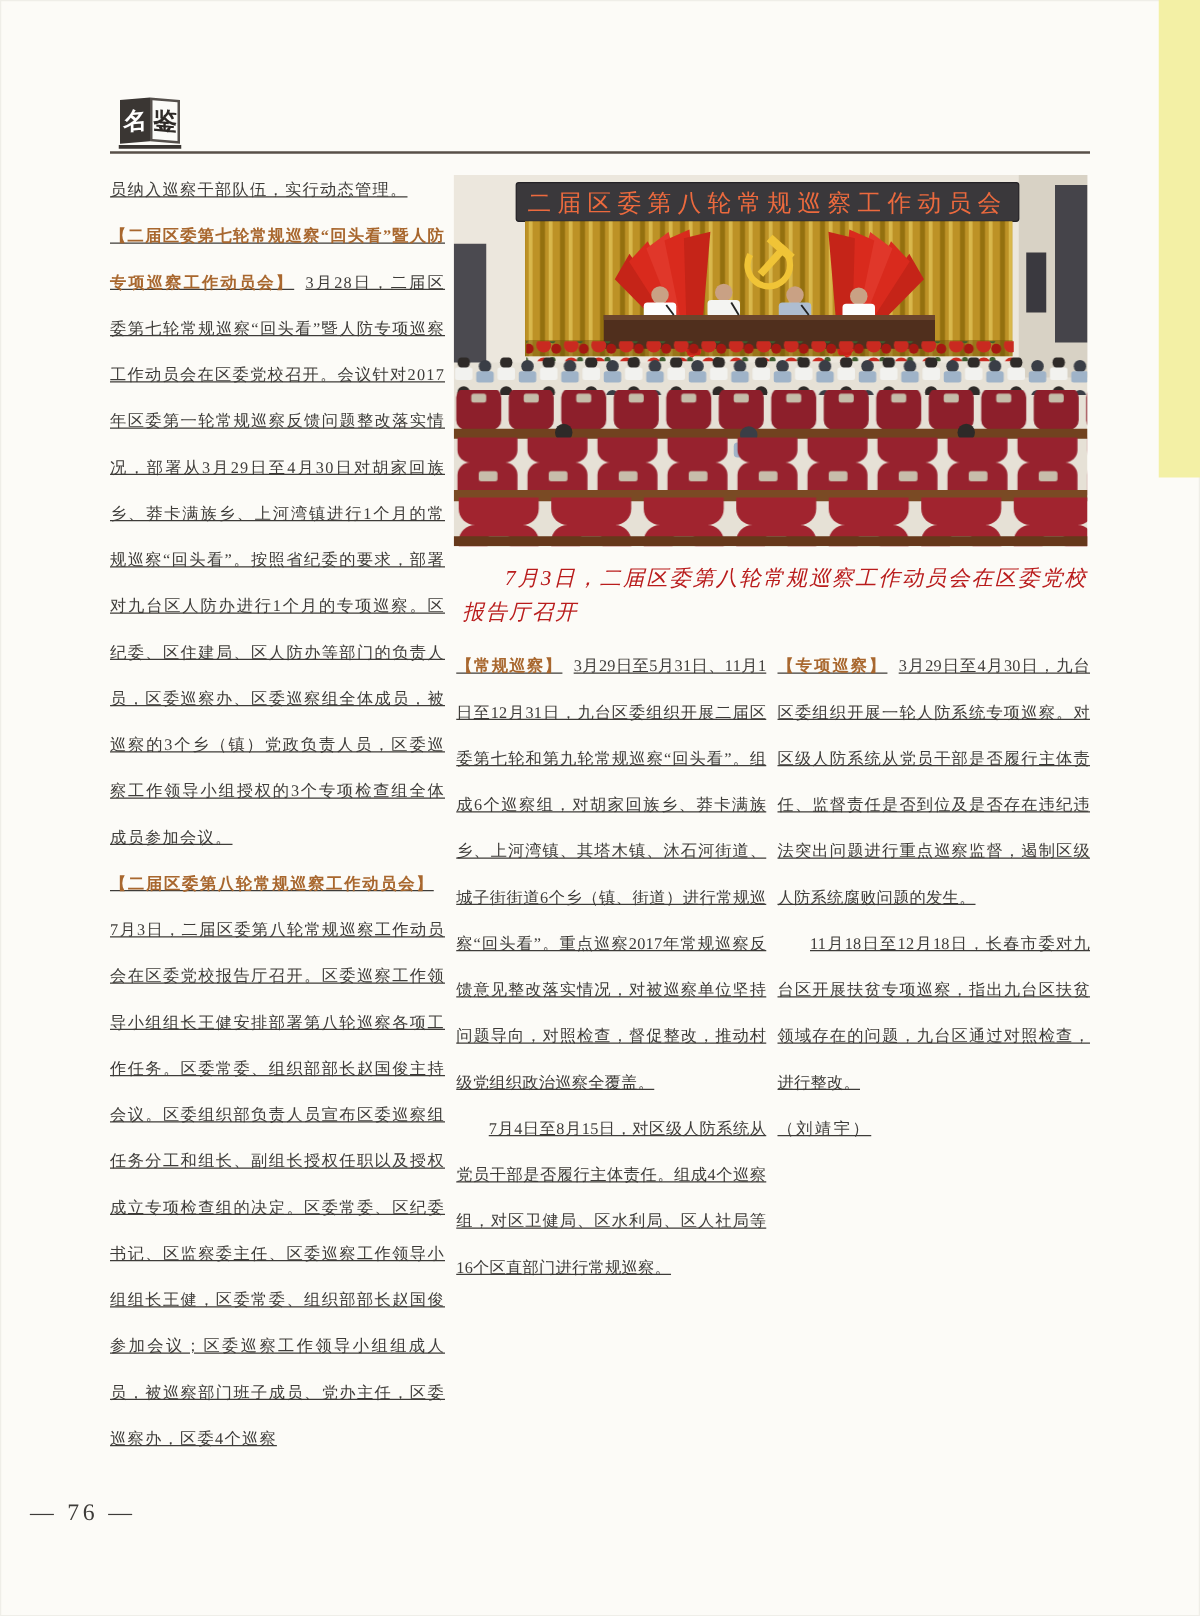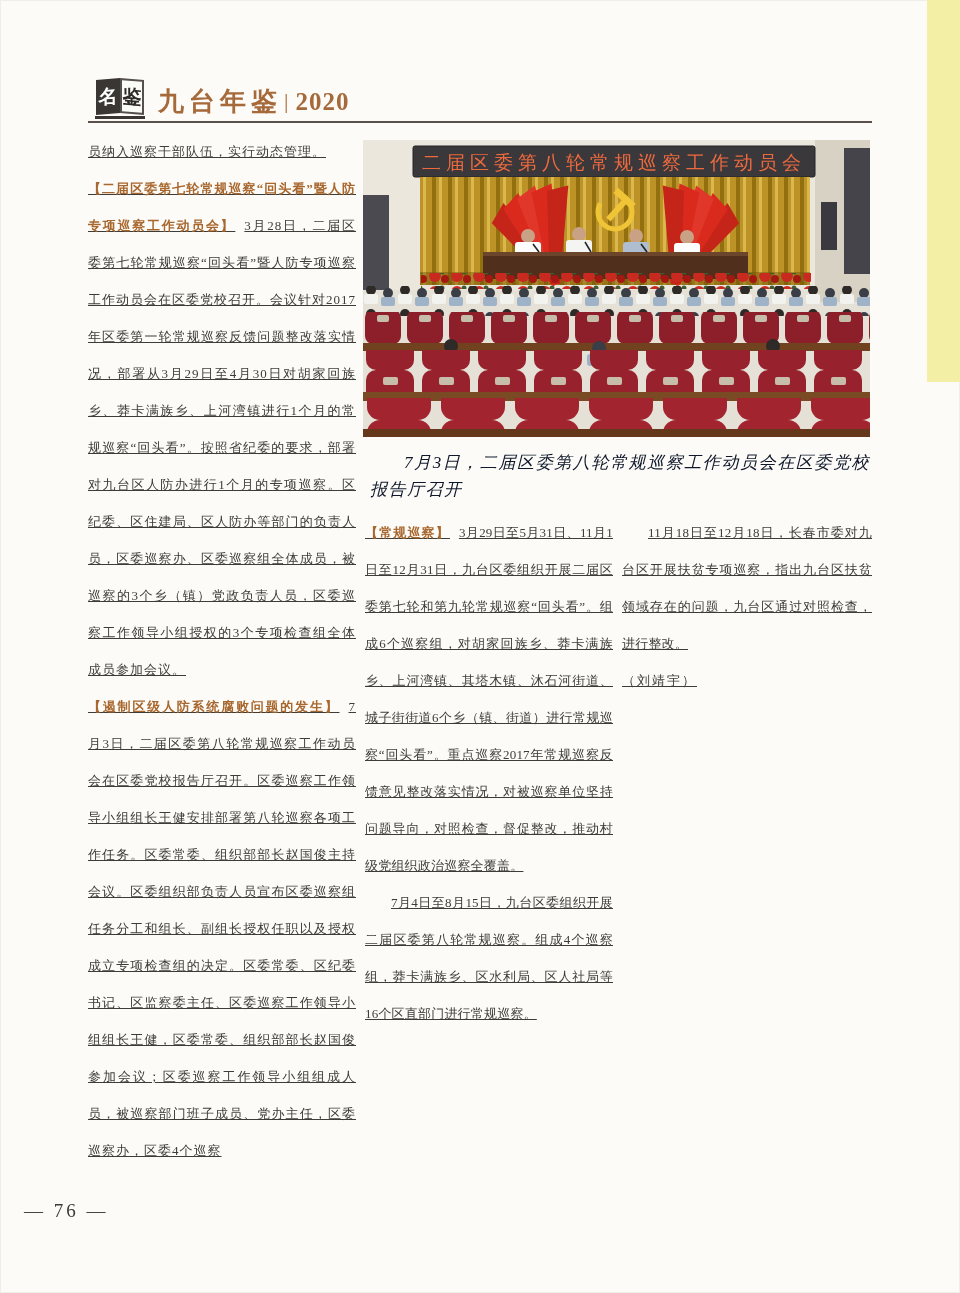--- a/index.html
+++ b/index.html
@@ -40,21 +40,21 @@
   .col-right { left:622px; top:514px; width:250px; letter-spacing:0.2px; }
   .block { margin-top:15px; }
   .phead { color:#a8672e; font-weight:bold; letter-spacing:1px; margin-right:9px; }
   .sub { text-indent:2em; }
   .byline { text-align:left; letter-spacing:2px; margin-top:2px; }
   
   .photo { position:absolute; left:363px; top:140px; width:507px; height:297px; }
   .photo svg { display:block; }
   .photo-caption {
     position:absolute; left:370px; top:449px; width:500px;
-    font-size:17px; line-height:27px; color:#0f172a;
+    font-size:17px; line-height:27px; color:#b91c1c;
     font-style:italic; letter-spacing:1.5px; text-align:justify; text-indent:2em;
   }
   .cap-credit { position:absolute; right:2px; top:27px; font-style:italic; }
   
   .page-number {
     position:absolute; left:0; top:1200px; width:958px; 
     font-size:19px; color:#3e3c39; letter-spacing:3px;margin-left:24px;
   }
 </style>
 </head>
@@ -62,29 +62,26 @@
 
 <div class="page">
 
   <div class="yellow-strip"></div>
 
   <div class="logo">
     <span class="logo-l">名</span>
     <span class="logo-r">鉴</span>
     <span class="logo-base"></span>
   </div>
-  <div class="header-title">
-    <span class="ht-name">九台年鉴</span><span class="ht-sep">|</span><span class="ht-year">2020</span>
-  </div>
   <div class="header-rule"></div>
 
   <div class="col col-left">
     <p>员纳入巡察干部队伍，实行动态管理。</p>
     <p class="block"><span class="phead">【二届区委第七轮常规巡察“回头看”暨人防专项巡察工作动员会】</span><span>3月28日，二届区委第七轮常规巡察“回头看”暨人防专项巡察工作动员会在区委党校召开。会议针对2017年区委第一轮常规巡察反馈问题整改落实情况，部署从3月29日至4月30日对胡家回族乡、莽卡满族乡、上河湾镇进行1个月的常规巡察“回头看”。按照省纪委的要求，部署对九台区人防办进行1个月的专项巡察。区纪委、区住建局、区人防办等部门的负责人员，区委巡察办、区委巡察组全体成员，被巡察的3个乡（镇）党政负责人员，区委巡察工作领导小组授权的3个专项检查组全体成员参加会议。</span></p>
-    <p class="block"><span class="phead">【遏制区级人防系统腐败问题的发生】</span><span>7月3日，二届区委第八轮常规巡察工作动员会在区委党校报告厅召开。区委巡察工作领导小组组长王健安排部署第八轮巡察各项工作任务。区委常委、组织部部长赵国俊主持会议。区委组织部负责人员宣布区委巡察组任务分工和组长、副组长授权任职以及授权成立专项检查组的决定。区委常委、区纪委书记、区监察委主任、区委巡察工作领导小组组长王健，区委常委、组织部部长赵国俊参加会议；区委巡察工作领导小组组成人员，被巡察部门班子成员、党办主任，区委巡察办，区委4个巡察</span></p>
+    <p class="block"><span class="phead">【二届区委第八轮常规巡察工作动员会】</span><span>7月3日，二届区委第八轮常规巡察工作动员会在区委党校报告厅召开。区委巡察工作领导小组组长王健安排部署第八轮巡察各项工作任务。区委常委、组织部部长赵国俊主持会议。区委组织部负责人员宣布区委巡察组任务分工和组长、副组长授权任职以及授权成立专项检查组的决定。区委常委、区纪委书记、区监察委主任、区委巡察工作领导小组组长王健，区委常委、组织部部长赵国俊参加会议；区委巡察工作领导小组组成人员，被巡察部门班子成员、党办主任，区委巡察办，区委4个巡察</span></p>
   </div>
 
   <div class="photo">
     <svg width="507" height="297" viewBox="0 0 507 297">
       <defs>
         <pattern id="curtain" width="16" height="12" patternUnits="userSpaceOnUse">
           <rect width="16" height="12" fill="#bd9226"></rect>
           <rect x="5" width="4" height="12" fill="#93700f"></rect>
           <rect x="12" width="3" height="12" fill="#d9b84c"></rect>
         </pattern>
@@ -202,23 +199,24 @@
       </g>
     </svg>
   </div>
 
   <div class="photo-caption">
     <span class="cap-text">7月3日，二届区委第八轮常规巡察工作动员会在区委党校报告厅召开</span>
   </div>
 
   <div class="col col-mid">
     <p class="block"><span class="phead">【常规巡察】</span><span>3月29日至5月31日、11月1日至12月31日，九台区委组织开展二届区委第七轮和第九轮常规巡察“回头看”。组成6个巡察组，对胡家回族乡、莽卡满族乡、上河湾镇、其塔木镇、沐石河街道、城子街街道6个乡（镇、街道）进行常规巡察“回头看”。重点巡察2017年常规巡察反馈意见整改落实情况，对被巡察单位坚持问题导向，对照检查，督促整改，推动村级党组织政治巡察全覆盖。</span></p>
-    <p class="sub">7月4日至8月15日，九台区委组织开展二届区委第八轮常规巡察。组成4个巡察组，莽卡满族乡、区水利局、区人社局等16个区直部门进行常规巡察。</p>
+    <p class="sub">7月4日至8月15日，对区级人防系统从党员干部是否履行主体责任。组成4个巡察组，对区卫健局、区水利局、区人社局等16个区直部门进行常规巡察。</p>
   </div>
 
   <div class="col col-right">
+    <p class="block"><span class="phead">【专项巡察】</span><span>3月29日至4月30日，九台区委组织开展一轮人防系统专项巡察。对区级人防系统从党员干部是否履行主体责任、监督责任是否到位及是否存在违纪违法突出问题进行重点巡察监督，遏制区级人防系统腐败问题的发生。</span></p>
     <p class="sub">11月18日至12月18日，长春市委对九台区开展扶贫专项巡察，指出九台区扶贫领域存在的问题，九台区通过对照检查，进行整改。</p>
     <p class="byline">（刘靖宇）</p>
   </div>
 
   <div class="page-number">— 76 —</div>
 
 </div>
 
 </body></html>

